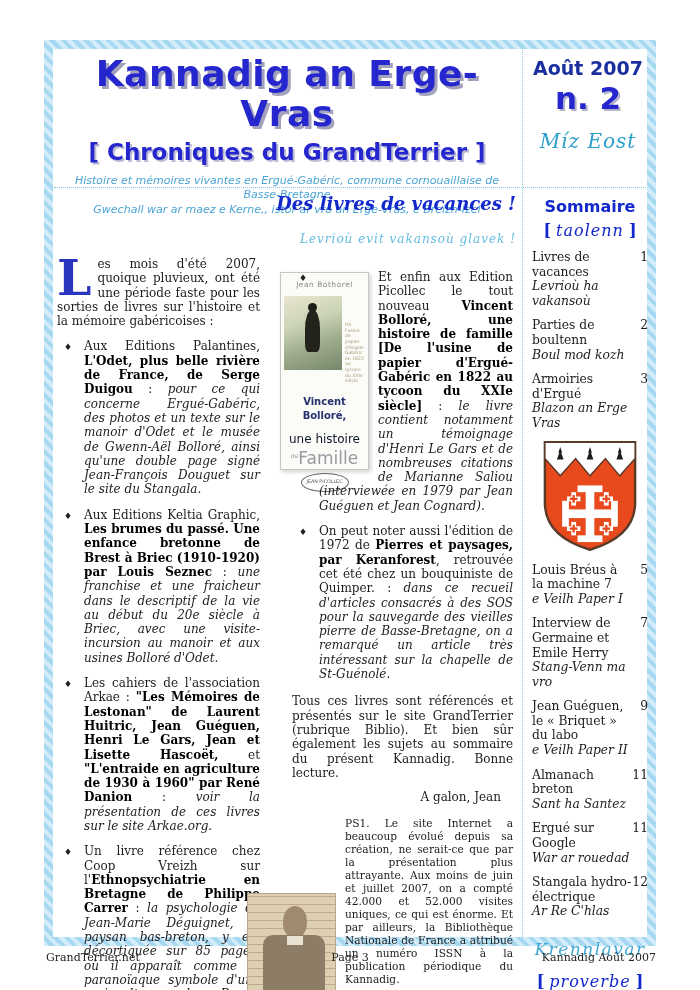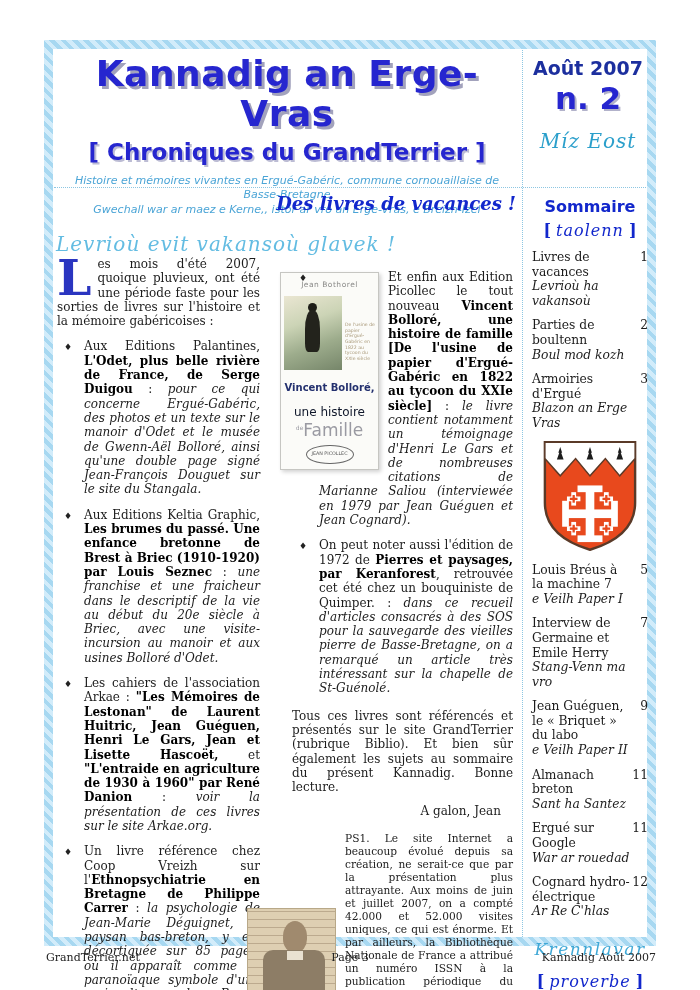--- a/index.html
+++ b/index.html
@@ -24,42 +24,42 @@
   .tag2{margin-top:1px;}
   .hright{position:absolute;left:527px;top:57px;width:122px;text-align:center;}
   .hdate{font-family:"DejaVu Sans",sans-serif;font-size:19px;font-weight:bold;color:#1c2f9e;}
   .hissue{font-family:"DejaVu Sans",sans-serif;font-size:31px;font-weight:bold;color:#2626cf;
           text-shadow:2px 2px 0 #b2b2ca;margin-top:1px;}
   .hmonth{font-size:20px;font-style:italic;color:#2b9fcb;margin-top:13px;letter-spacing:1px;}
 
   
   .atitle{position:absolute;left:56px;top:193px;width:460px;text-align:right;
           font-size:18px;font-weight:bold;color:#1227cc;font-style:italic;}
-  .asub{position:absolute;left:56px;top:232px;width:460px;text-align:left;
-        font-size:20px;font-style:italic;color:#63bce2;letter-spacing:1px;}
+  .asub{position:absolute;left:56px;top:232px;width:460px;text-align:right;
+        font-size:12px;font-style:italic;color:#63bce2;letter-spacing:1px;}
 
   
   .lcol{position:absolute;left:57px;top:257px;width:203px;font-size:12px;line-height:14.3px;
         text-align:justify;}
   .rcol{position:absolute;left:292px;top:259px;width:221px;font-size:12px;line-height:14.3px;
         text-align:justify;}
   .dropcap{float:left;font-size:49px;line-height:42px;color:#2a35c0;padding:0 6px 0 0;
            font-weight:bold;}
   .bullet{position:relative;padding-left:27px;margin-top:11px;}
   .bmark{position:absolute;left:7px;top:1px;font-size:9px;color:#222;}
   .rt-n{}
   .rt-r{color:#000000;font-weight:bold;}
   .rt-i{font-style:italic;}
   .clearb{clear:left;}
   .closing{margin-top:13px;}
   .sig{text-align:right;margin-top:10px;padding-right:12px;}
   .ps{font-size:10.6px;line-height:13px;margin-top:13px;text-align:justify;}
 
   
-  .cover{float:left;width:99px;height:198px;margin:2px 9px 8px -39px;box-sizing:border-box;
+  .cover{float:left;width:89px;height:198px;margin:2px 9px 8px -39px;box-sizing:border-box;
          background:#fbfbf8;border:1px solid #c6c6c2;box-shadow:2px 2px 4px rgba(0,0,0,.18);
          font-family:"DejaVu Sans",sans-serif;text-align:center;padding:5px 3px;}
   .cauthor{font-size:7.5px;color:#8a8a88;letter-spacing:.5px;}
   .cphotorow{display:flex;margin-top:4px;text-align:left;}
   .cphoto{width:58px;height:74px;position:relative;flex:none;
           background:linear-gradient(160deg,#eae6d2 0%,#ccd4b6 35%,#9dac8c 65%,#76866a 100%);}
   .chead{position:absolute;left:24px;top:7px;width:9px;height:9px;background:#1d1d17;border-radius:50%;}
   .cfigure{position:absolute;left:21px;top:14px;width:15px;height:42px;background:#23231c;
            border-radius:45% 45% 20% 20%;}
   .ccap{flex:1;font-size:4.6px;line-height:5.6px;color:#a89878;padding:26px 0 0 3px;}
@@ -247,21 +247,21 @@
       <div>Almanach breton</div>
       <div class="sbr">Sant ha Santez</div>
     </div>
   <div class="sitem">
       <span class="spage">11</span>
       <div>Ergué sur Google</div>
       <div class="sbr">War ar rouedad</div>
     </div>
   <div class="sitem">
       <span class="spage">12</span>
-      <div>Cognard hydro-électrique</div>
+      <div>Stangala hydro-électrique</div>
       <div class="sbr">Ar Re C'hlas</div>
     </div>
 
   <div class="krenn">
     <div class="ktitle">Krennlavar</div>
     <div class="kprov"><span class="sbrak">[</span> <span class="sword">proverbe</span> <span class="sbrak">]</span></div>
 
   </div>
 </div>
 

